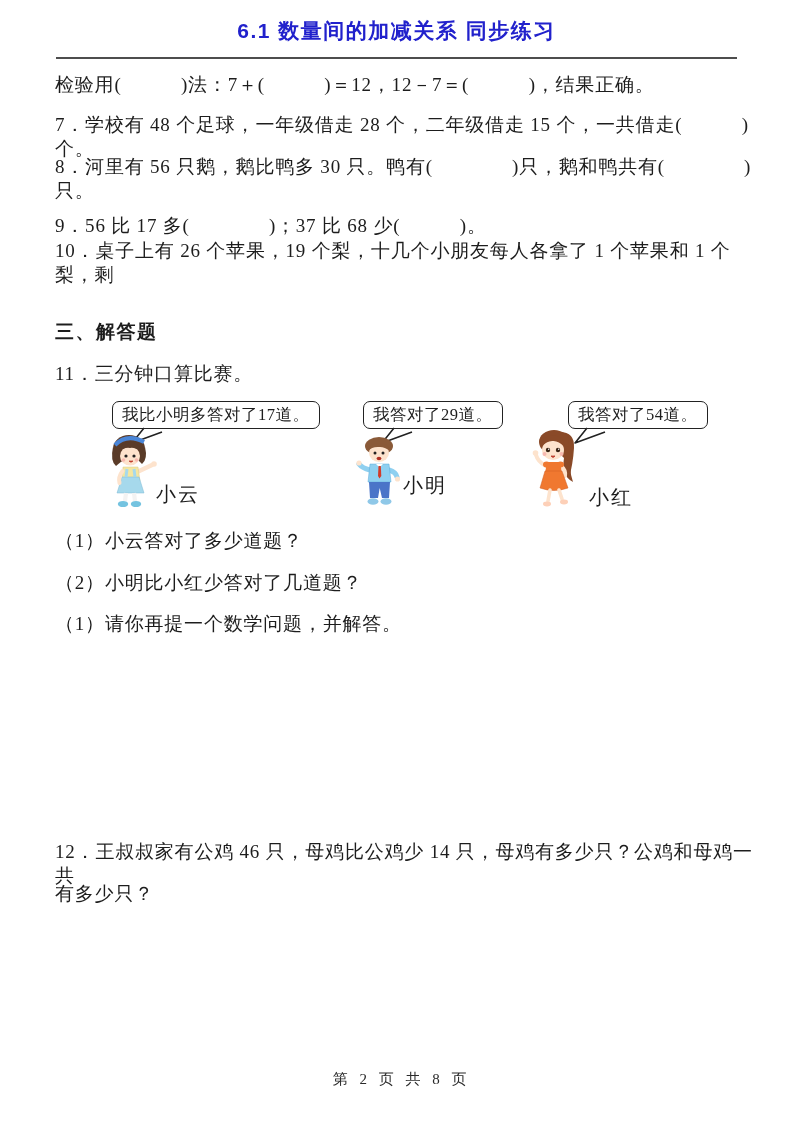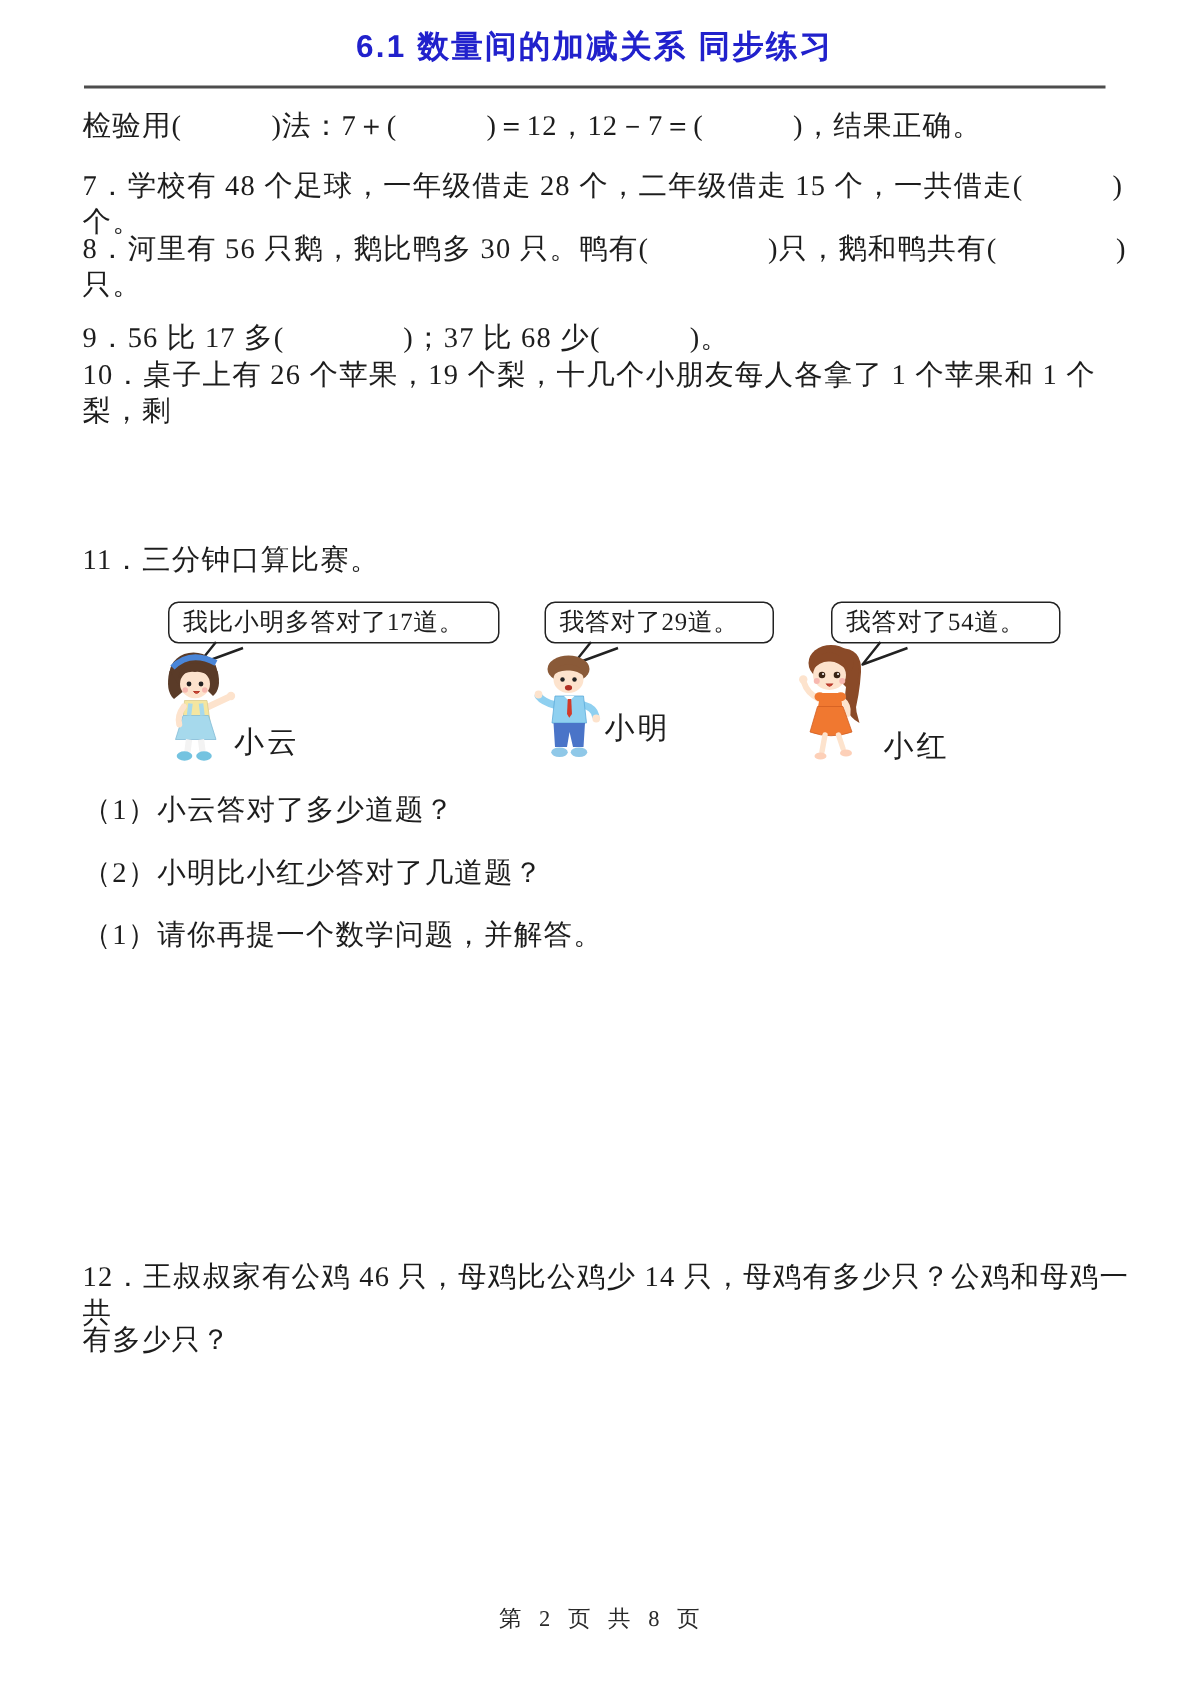--- a/index.html
+++ b/index.html
@@ -43,21 +43,21 @@
     white-space: pre-wrap;
     line-height: 24px;
   }
   .bold-line { font-weight: 700; letter-spacing: 1.5px; }
   .figure-area { position: absolute; left: 0; top: 0; width: 793px; height: 0; }
   .bubble {
     position: absolute;
     background: #ffffff;
     border: 1.6px solid #222222;
     border-radius: 7px;
-    padding: 3px 22px 4px 9px;
+    padding: 3px 9px 4px 9px;
     font-size: 16.5px;
     letter-spacing: 0.5px;
     white-space: nowrap;
     line-height: 19px;
   }
   .tail { position: absolute; width: 34px; height: 18px; }
   .char-svg { position: absolute; }
   .char-label {
     position: absolute;
     font-size: 20px;
@@ -80,20 +80,21 @@
 <div class="page">
 
   <div class="title">6.1 数量间的加减关系 同步练习</div>
   <div class="rule"></div>
 
   <div class="tline" style="top:73px">检验用(　　　)法：7＋(　　　)＝12，12－7＝(　　　)，结果正确。</div>
   <div class="tline" style="top:113px">7．学校有 48 个足球，一年级借走 28 个，二年级借走 15 个，一共借走(　　　)个。</div>
   <div class="tline" style="top:155px">8．河里有 56 只鹅，鹅比鸭多 30 只。鸭有(　　　　)只，鹅和鸭共有(　　　　)只。</div>
   <div class="tline" style="top:214px">9．56 比 17 多(　　　　)；37 比 68 少(　　　)。</div>
   <div class="tline" style="top:239px">10．桌子上有 26 个苹果，19 个梨，十几个小朋友每人各拿了 1 个苹果和 1 个梨，剩</div>
+  <div class="tline bold-line" style="top:320px">三、解答题</div>
   <div class="tline" style="top:362px">11．三分钟口算比赛。</div>
 
   <div class="figure-area">
 
     <div class="bubble" style="left:112px; top:401px">我比小明多答对了17道。</div>
     <svg class="tail" style="left:130px; top:427px" viewBox="0 0 34 18">
       <path d="M14,1 L2,16 L32,5" fill="#ffffff" stroke="#222222" stroke-width="1.6" stroke-linejoin="round" fill-opacity="0"></path>
     </svg>
     <svg class="char-svg" style="left:106px; top:431px" width="62" height="78" viewBox="0 0 60 78">
       <ellipse cx="22" cy="18" rx="16" ry="14" fill="#5a3b28"></ellipse>
@@ -138,21 +139,21 @@
       <circle cx="41.5" cy="43" r="2.6" fill="#fde3cd"></circle>
       <path d="M14,28 L33,28 L35,46 L12,46 Z" fill="#8fd0f0" stroke="#5aa8d8" stroke-width="0.5"></path>
       <path d="M20,28 L23.5,31.5 L27,28 Z" fill="#ffffff"></path>
       <path d="M22.5,30 L24.8,30 L25.3,40 L23.5,42.5 L22,40 Z" fill="#d23b2a"></path>
       <path d="M13,46 L34,46 L33,62 L26,62 L23.7,52 L22,62 L14,62 Z" fill="#4a74c8"></path>
       <ellipse cx="17" cy="65.5" rx="5.5" ry="3.2" fill="#8fc8e8"></ellipse>
       <ellipse cx="30" cy="65.5" rx="5.5" ry="3.2" fill="#8fc8e8"></ellipse>
     </svg>
     <div class="char-label" style="left:403px; top:472px">小明</div>
 
-    <div class="bubble" style="left:554px; top:401px">我答对了54道。</div>
+    <div class="bubble" style="left:568px; top:401px">我答对了54道。</div>
     <svg class="tail" style="left:573px; top:427px" viewBox="0 0 34 18">
       <path d="M14,1 L2,16 L32,5" fill="#ffffff" stroke="#222222" stroke-width="1.6" stroke-linejoin="round" fill-opacity="0"></path>
     </svg>
     <svg class="char-svg" style="left:528px; top:428px" width="60" height="84" viewBox="0 0 60 84">
       <path d="M30,4 Q47,3 46,20 Q45,36 41,50 Q36,40 38,26 Q32,28 40,14 Z" fill="#8a4a28"></path>
       <path d="M16,10 Q28,0 40,8 Q46,14 44,24 Q40,40 45,54 Q33,48 36,30 Z" fill="#8a4a28"></path>
       <ellipse cx="26" cy="14" rx="15" ry="12" fill="#8a4a28"></ellipse>
       <ellipse cx="25" cy="22" rx="11" ry="10" fill="#fde3cd"></ellipse>
       <path d="M13,19 Q14,8 25,7 Q36,8 37,19 Q30,12.5 25,13 Q19,12.5 13,19 Z" fill="#8a4a28"></path>
       <circle cx="20" cy="22" r="2.2" fill="#3a2415"></circle>

